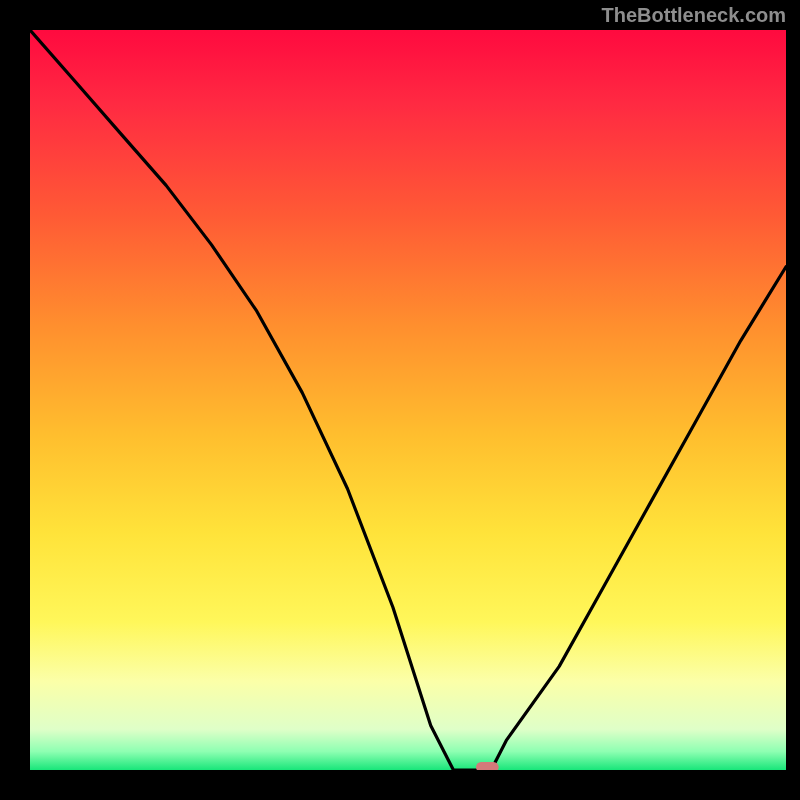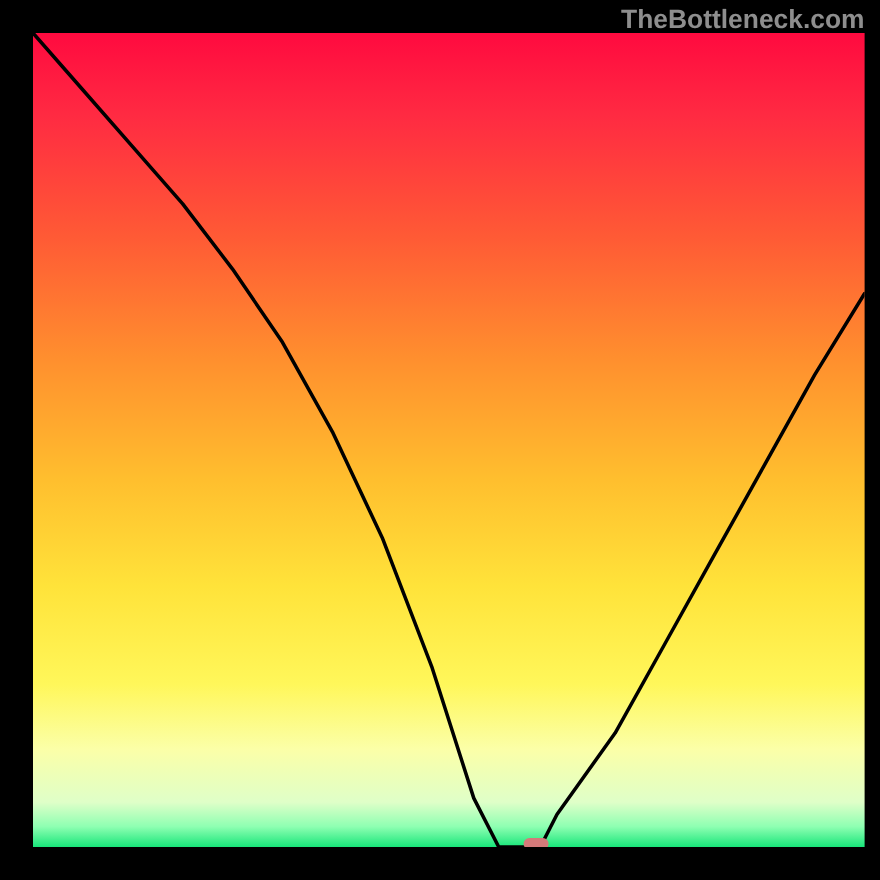--- a/index.html
+++ b/index.html
@@ -16,21 +16,21 @@
     top: 0;
     width: 800px;
     height: 800px;
     background: #000;
   }
   .watermark {
     position: absolute;
     top: 4px;
     right: 14px;
     font-family: Arial, Helvetica, sans-serif;
-    font-size: 24px;
+    font-size: 20px;
     font-weight: 600;
     color: #8e8e8e;
     letter-spacing: 0px;
     text-align: right;
   }
   svg { display: block; }
 </style>
 </head>
 <body>
 

